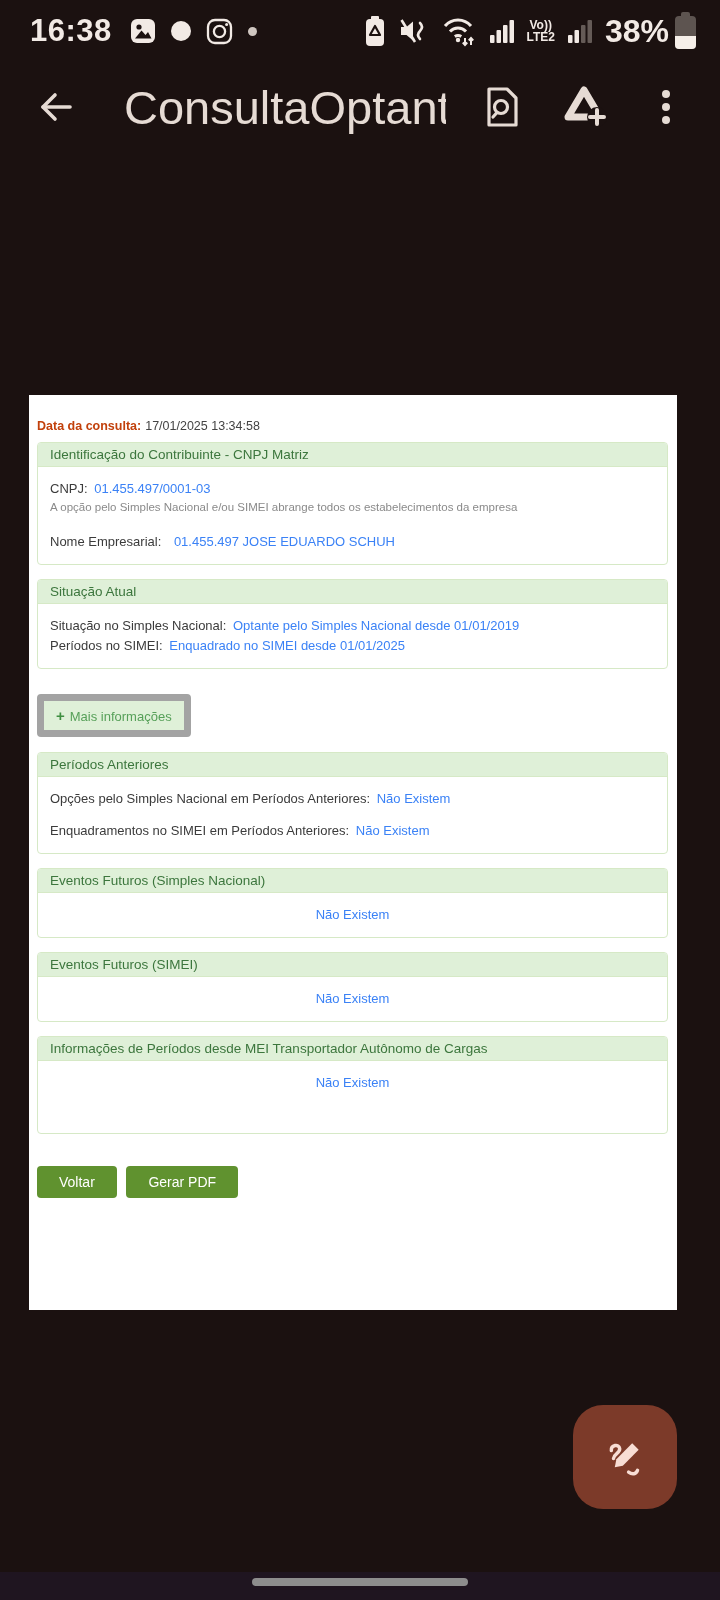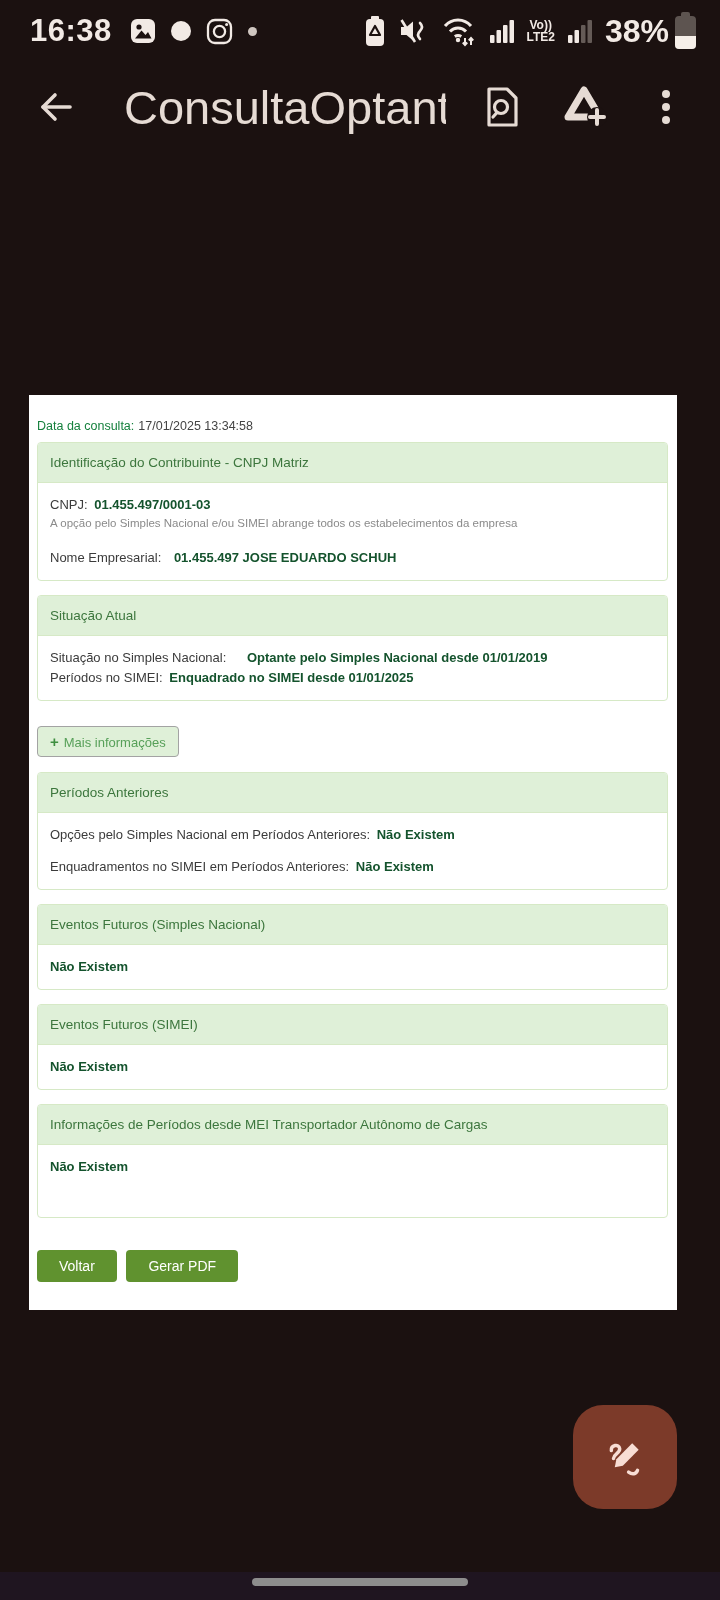--- a/index.html
+++ b/index.html
@@ -44,39 +44,39 @@
   .ab-actions { display: flex; align-items: center; }
   .ab-icon { width: 52px; height: 52px; display: flex; align-items: center; justify-content: center; margin-left: 30px; }
 
   
   .doc-card {
     position: absolute; left: 29px; top: 395px; width: 648px; height: 915px;
     background: #ffffff; color: #3b3b3b; font-size: 13px;
   }
   .doc-inner { padding: 24px 9px 0 8px; }
   .date-line { margin: 0 0 9px 0; font-size: 12.5px; color: #444; }
-  .date-line .lbl { font-weight: 400; color: #15803d; }
+  .date-line .lbl { font-weight: 700; color: #c2410c; }
   .date-line .val { margin-left: 4px; }
 
   .panel { border: 1px solid #d6e9c6; border-radius: 4px; margin-bottom: 14px; background: #fff; }
   .panel-heading {
-    background: #dff0d8; color: #3c763d; padding: 12px 12px;
+    background: #dff0d8; color: #3c763d; padding: 4px 12px;
     font-size: 13.5px; border-bottom: 1px solid #d6e9c6;
     border-radius: 3px 3px 0 0;
   }
   .panel-body { padding: 12px; }
   .line { line-height: 20px; }
   .line + .gap { margin-top: 12px; }
-  .green-val { color: #14532d; font-weight: 700; }
+  .green-val { color: #3b82f6; font-weight: 400; text-align: center; }
   .note { font-size: 11.5px; color: #8a8a8a; line-height: 15px; margin: 1px 0 17px 0; }
   .pad-bottom { padding-bottom: 40px; }
 
   .more-info-btn {
     display: inline-block; margin: 11px 0 15px 0; padding: 6px 12px;
-    background: #dff0d8; border: 1px solid #a3a3a3; border-radius: 4px;
+    background: #dff0d8; border: 7px solid #a3a3a3; border-radius: 4px;
     color: #57a059; font-size: 13px; cursor: pointer;
   }
   .more-info-btn .plus { font-weight: 700; font-size: 15px; color: #3f8f41; margin-right: 5px; }
 
   .btn-row { margin-top: 32px; }
   .g-btn {
     display: inline-block; padding: 8px 22px; margin-right: 6px;
     background: #60922f; color: #ffffff; font-size: 14px;
     border: none; border-radius: 4px; cursor: pointer;
     font-family: "Liberation Sans", sans-serif;
@@ -232,21 +232,21 @@
         </div>
       </div>
     </div>
 
     
     <div class="panel">
       <div class="panel-heading">Situação Atual</div>
       <div class="panel-body">
         <div class="line">
           <span>Situação no Simples Nacional:</span>
-          <span class="green-val" style="margin-left:17px">Optante pelo Simples Nacional desde 01/01/2019</span>
+          <span class="green-val" style="margin-left:3px">Optante pelo Simples Nacional desde 01/01/2019</span>
         </div>
         <div class="line">
           <span>Períodos no SIMEI:</span>
           <span class="green-val" style="margin-left:3px">Enquadrado no SIMEI desde 01/01/2025</span>
         </div>
       </div>
     </div>
 
     
     <div class="more-info-btn">

